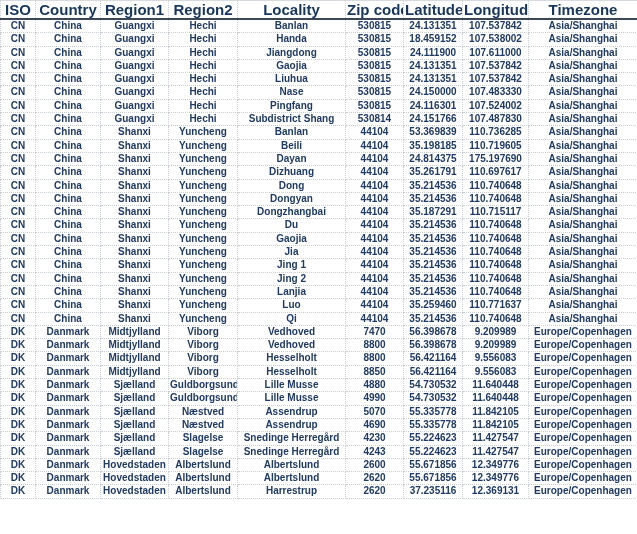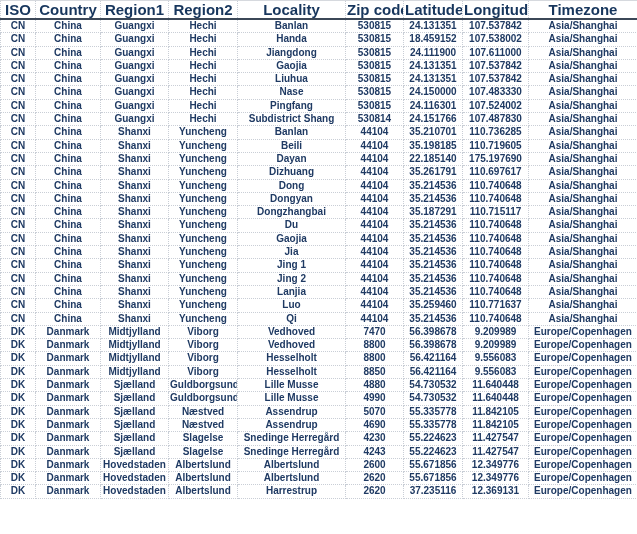--- a/index.html
+++ b/index.html
@@ -170,21 +170,21 @@
         <td>107.487830</td>
         <td>Asia/Shanghai</td>
       </tr>
       <tr>
         <td>CN</td>
         <td>China</td>
         <td>Shanxi</td>
         <td>Yuncheng</td>
         <td>Banlan</td>
         <td>44104</td>
-        <td>35.210701</td>
+        <td>53.369839</td>
         <td>110.736285</td>
         <td>Asia/Shanghai</td>
       </tr>
       <tr>
         <td>CN</td>
         <td>China</td>
         <td>Shanxi</td>
         <td>Yuncheng</td>
         <td>Beili</td>
         <td>44104</td>
@@ -192,21 +192,21 @@
         <td>110.719605</td>
         <td>Asia/Shanghai</td>
       </tr>
       <tr>
         <td>CN</td>
         <td>China</td>
         <td>Shanxi</td>
         <td>Yuncheng</td>
         <td>Dayan</td>
         <td>44104</td>
-        <td>22.185140</td>
+        <td>24.814375</td>
         <td>175.197690</td>
         <td>Asia/Shanghai</td>
       </tr>
       <tr>
         <td>CN</td>
         <td>China</td>
         <td>Shanxi</td>
         <td>Yuncheng</td>
         <td>Dizhuang</td>
         <td>44104</td>

